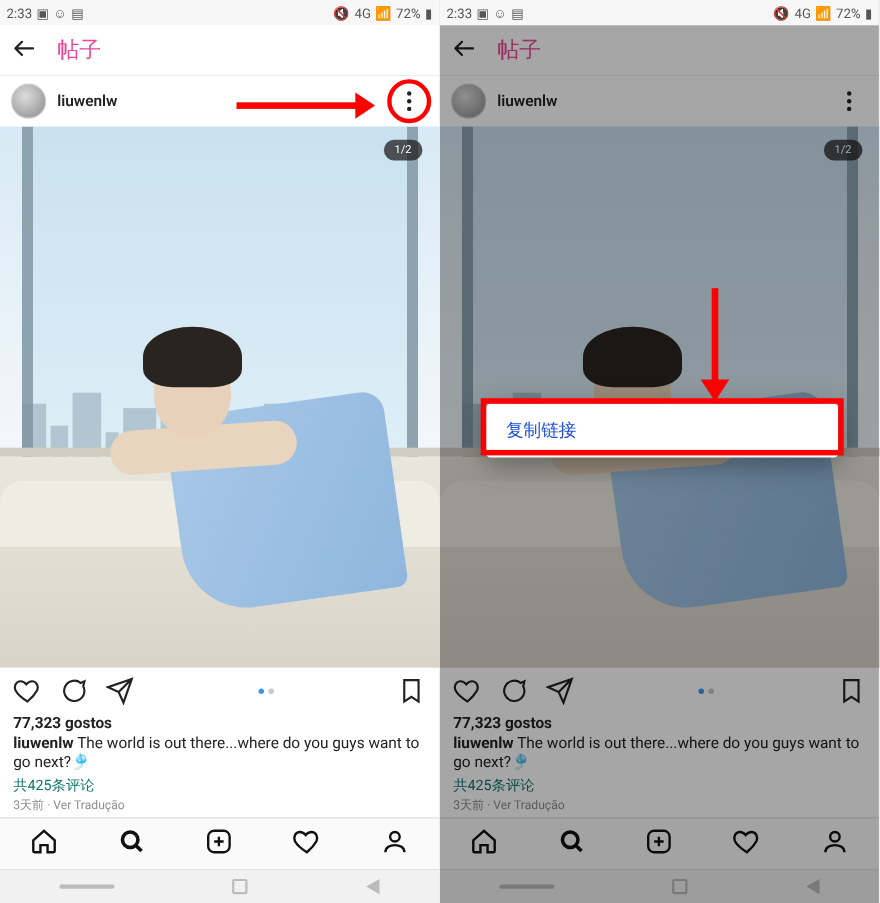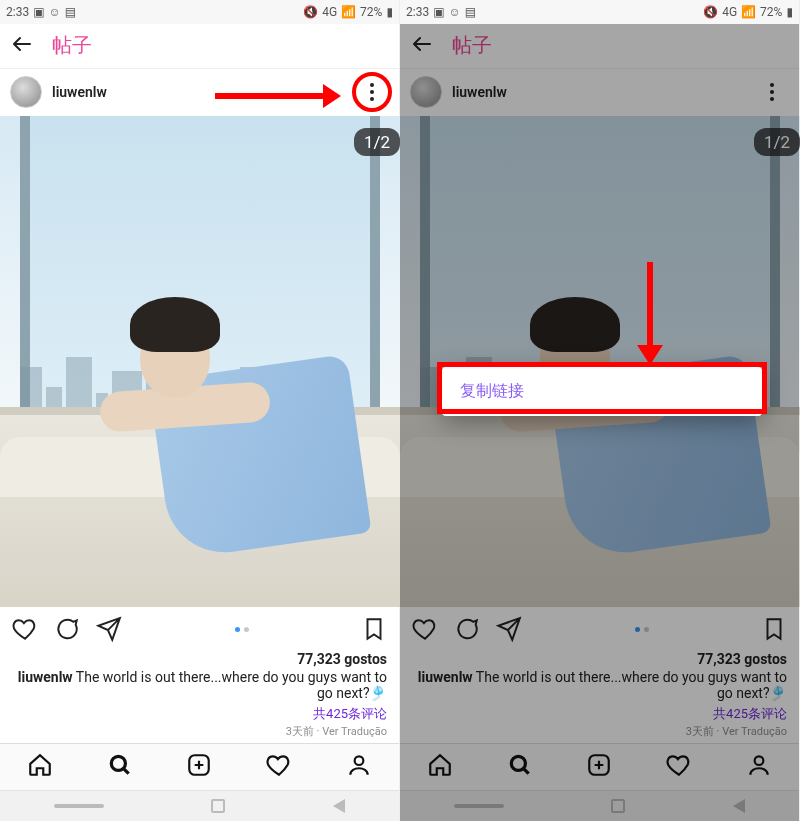--- a/index.html
+++ b/index.html
@@ -176,45 +176,45 @@
   }
   .person .head {
     position:absolute; bottom:150px; left:60px; width:70px; height:80px;
     background:#e8d1bb; border-radius:50% 50% 46% 46%;
   }
   .person .hair {
     position:absolute; bottom:195px; left:50px; width:90px; height:55px;
     background:#2a2420; border-radius:50% 50% 30% 30%;
   }
   .photo-counter {
-    position:absolute; top:12px; right:0;
+    position:absolute; top:12px; right:16px;
     background: rgba(30,30,30,0.75); color:#fff;
-    font-size:17px; padding:4px 10px; border-radius: 12px;
+    font-size:10px; padding:4px 10px; border-radius: 12px;
     z-index:3;
   }
   
   .action-row {
     height: 44px;
     display:flex; align-items:center; padding:0 12px; gap:16px;
     background:#fff;
   }
   .action-row .icon { width:26px; height:26px; display:flex; align-items:center; justify-content:center;}
   .action-row .icon svg{ width:26px; height:26px; stroke:#222; fill:none; stroke-width:1.8;}
   .dots-carousel {
     flex:1; display:flex; justify-content:center; gap:4px;
   }
   .dots-carousel span{ width:5px; height:5px; border-radius:50%; background:#c8c8c8;}
   .dots-carousel span.active{ background:#3897f0;}
   
   .meta {
-    padding: 0 12px 4px; background:#fff; font-size:14px; color:#222;text-align:right;
+    padding: 0 12px 4px; background:#fff; font-size:14px; color:#222;
   }
   .meta .likes{ font-weight:700; margin-bottom:2px;}
   .meta .caption .un{ font-weight:700;}
-  .meta .comments{ color:#6d28d9; font-size:13px; margin-top:4px;}
+  .meta .comments{ color:#0f766e; font-size:13px; margin-top:4px;}
   .meta .time{ color:#8e8e8e; font-size:11px; margin-top:1px;}
   
   .bottom-nav {
     height: 48px; border-top:1px solid #ddd;
     display:flex; align-items:center; justify-content:space-around;
     background:#fafafa;
     margin-top:auto;
   }
   .bottom-nav .nav-ico svg{ width:26px; height:26px; stroke:#111; fill:none; stroke-width:2;}
   .bottom-nav .nav-ico.search svg{ stroke-width:3;}
@@ -235,21 +235,21 @@
     top: 367px;
     width: 320px;
     background:#fff;
     border-radius:4px;
     box-shadow: 0 6px 24px rgba(0,0,0,0.35);
     z-index: 30;
   }
   .popup .item {
     padding: 14px 18px;
     font-size: 16px;
-    color:#8b5cf6;
+    color:#1d4ed8;
   }
   .popup .item + .item { border-top:1px solid #eee;}
   .red-select {
     position:absolute;
     left: 437px;
     top: 362px;
     width: 330px;
     height: 52px;
     border:5px solid #ff0000;
     z-index:35;

